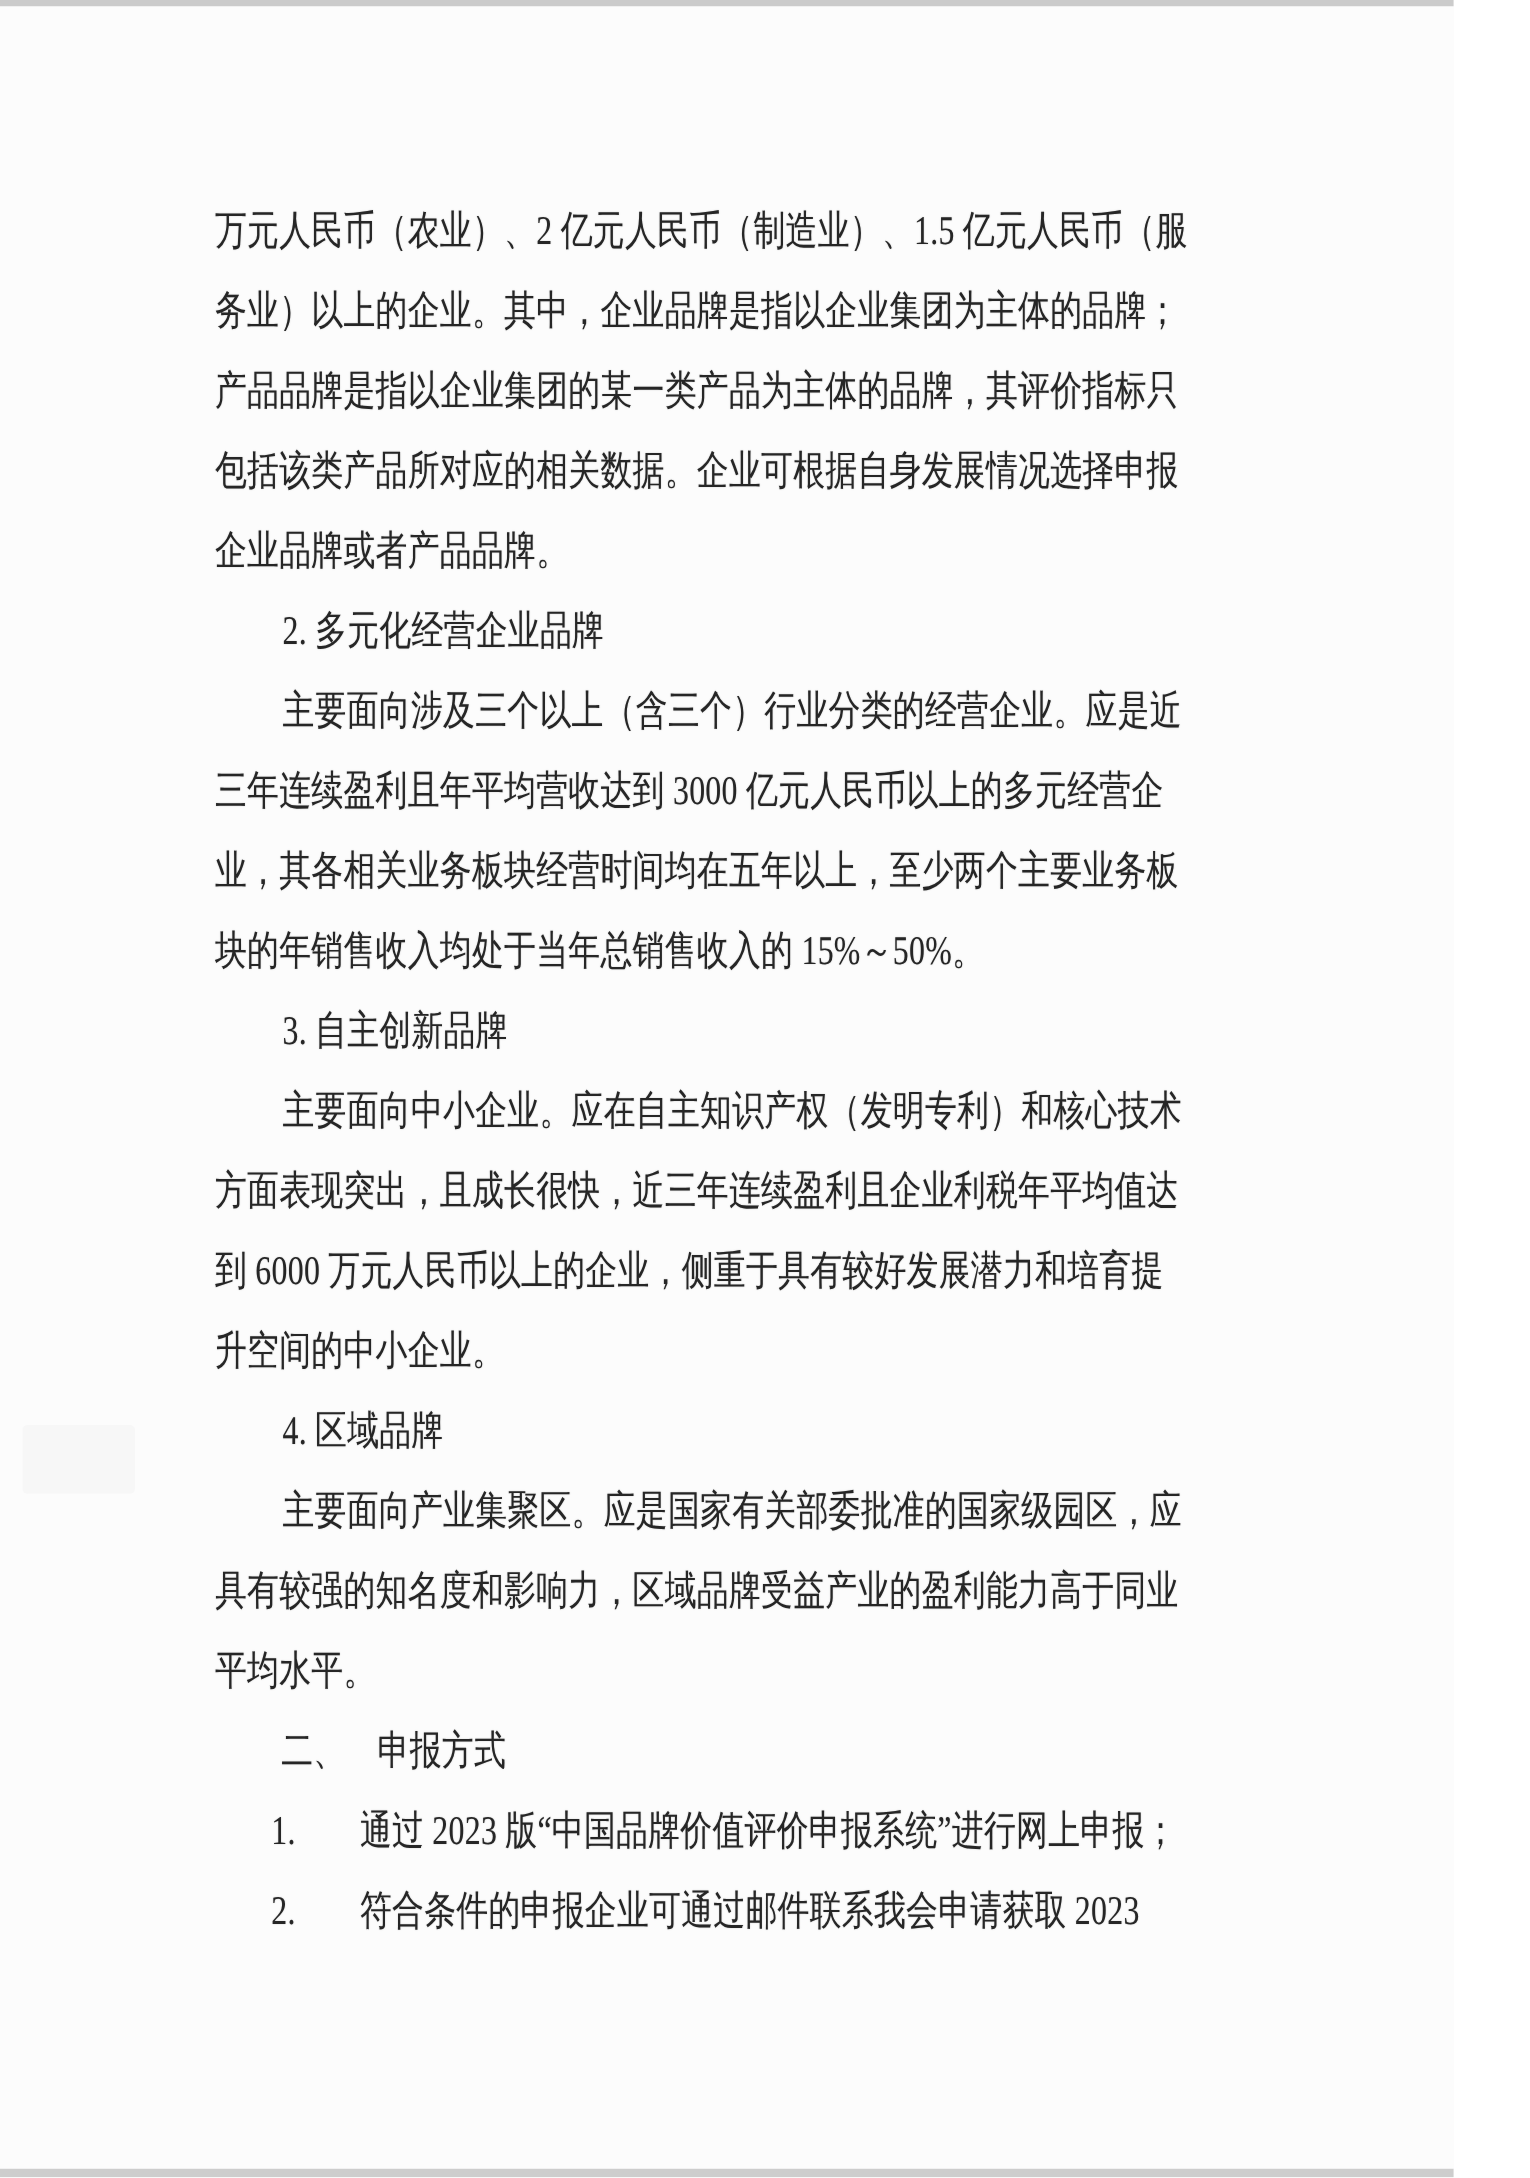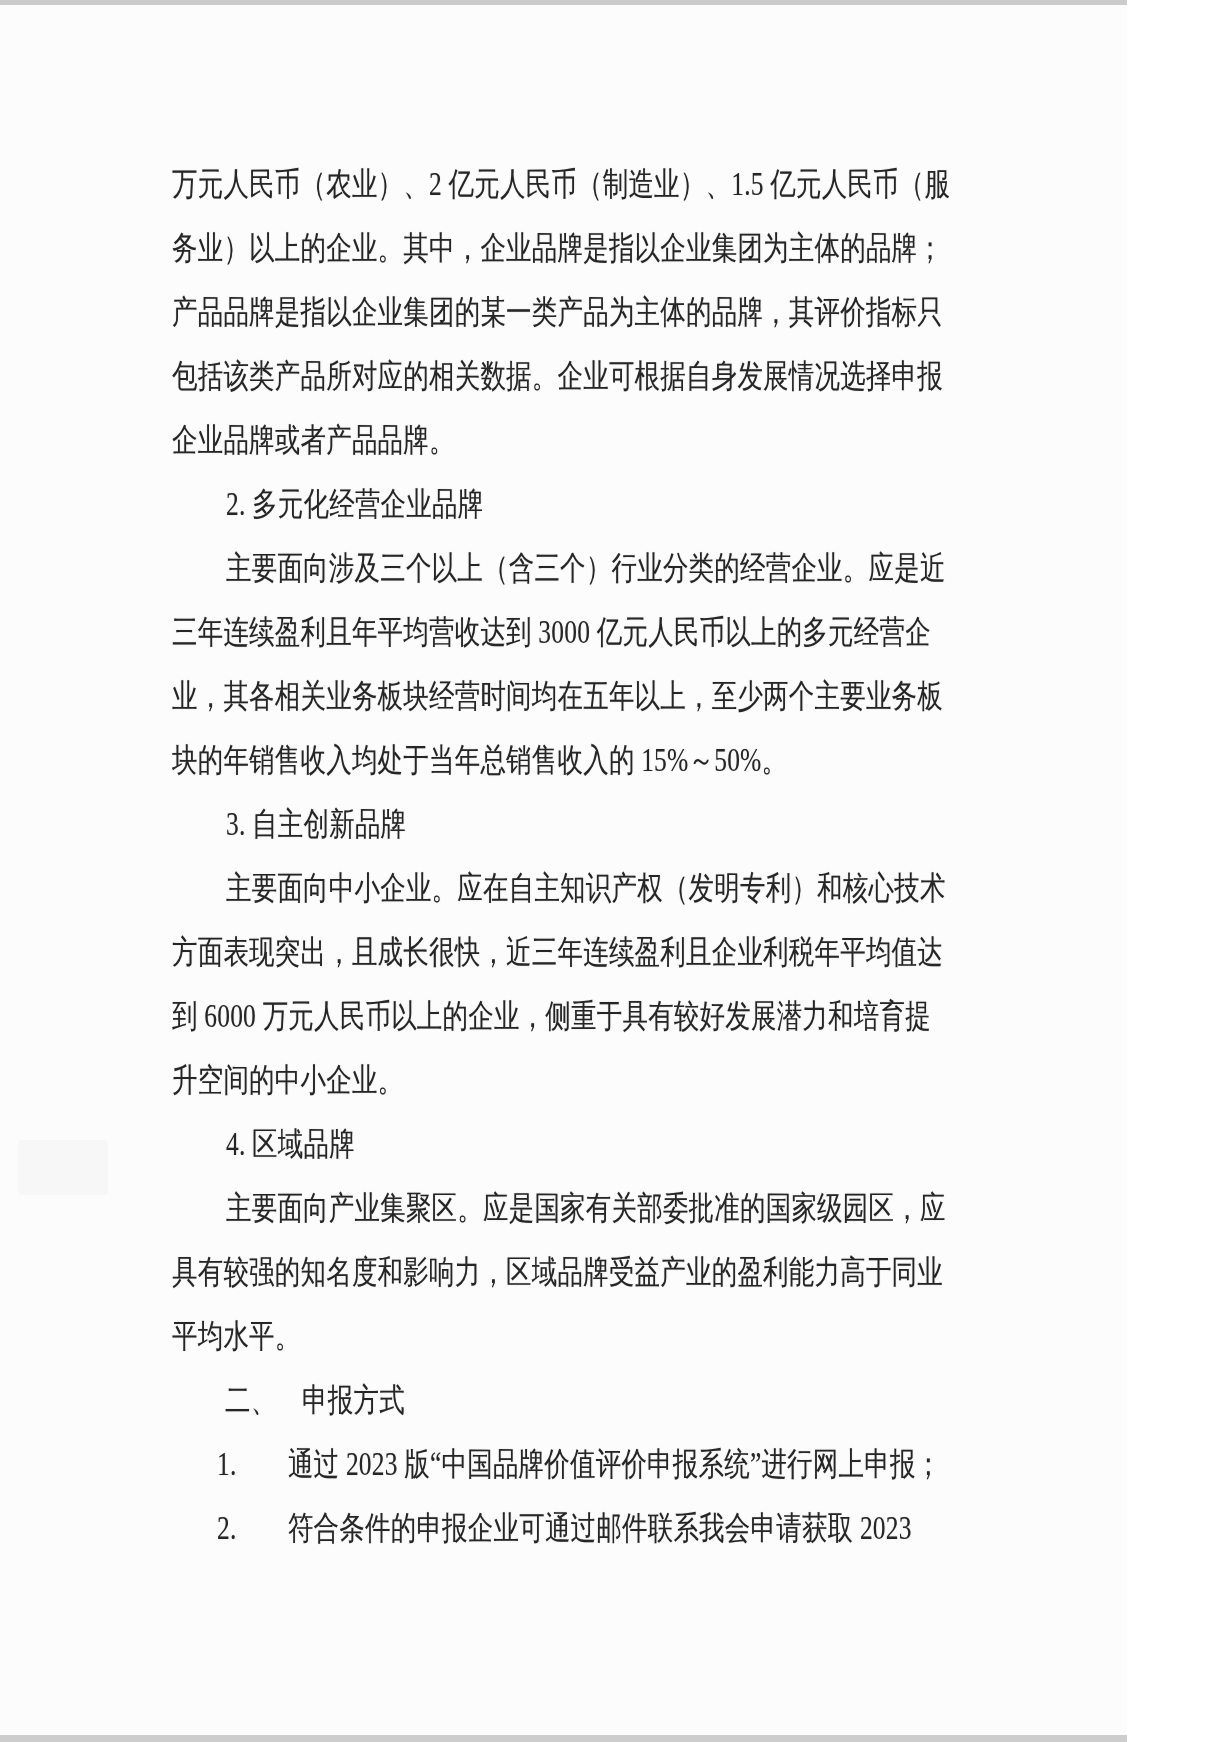--- a/index.html
+++ b/index.html
@@ -7,20 +7,21 @@
     padding: 0;
     background: #ffffff;
   }
   .screen {
     position: relative;
     width: 1127px;
     height: 1742px;
     overflow: hidden;
     background: #fcfcfc;
     font-family: "Liberation Serif", "DejaVu Serif", serif;
+    padding-left: 36px;
   }
   
   .top-bar {
     position: absolute;
     left: 0; top: 0;
     width: 100%; height: 5px;
     background: #cbcbcb;
   }
   .bottom-bar {
     position: absolute;

